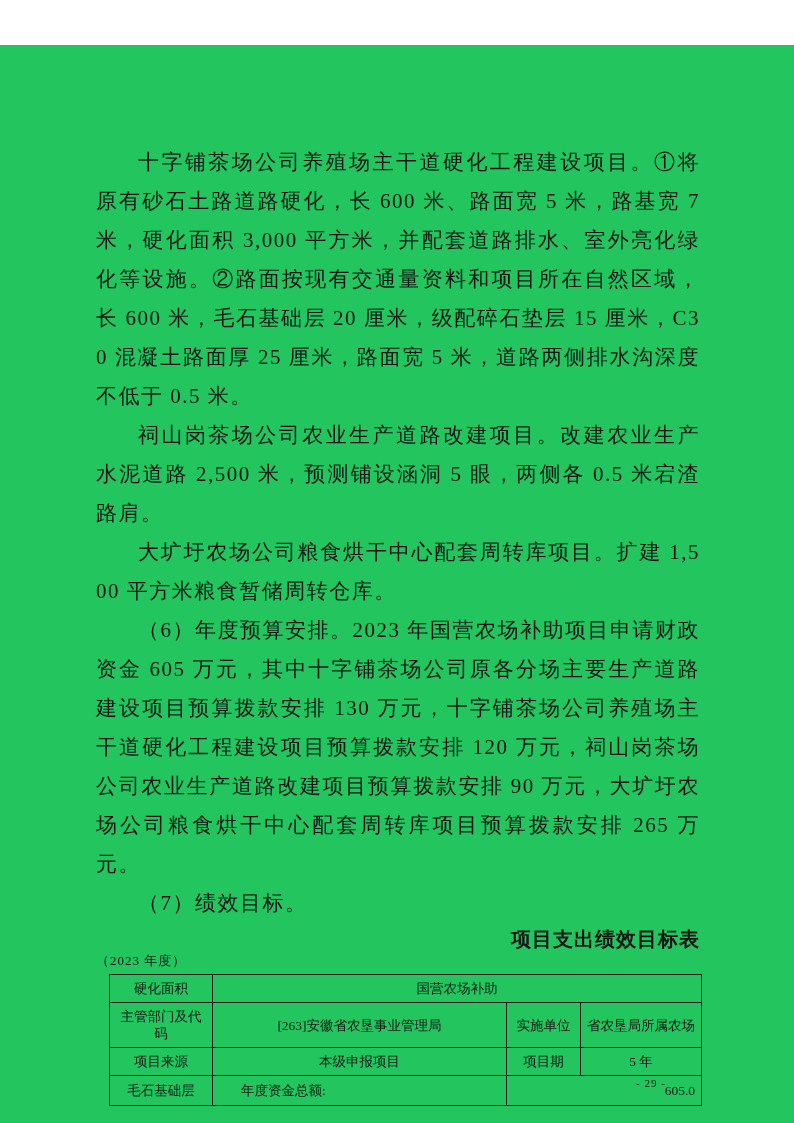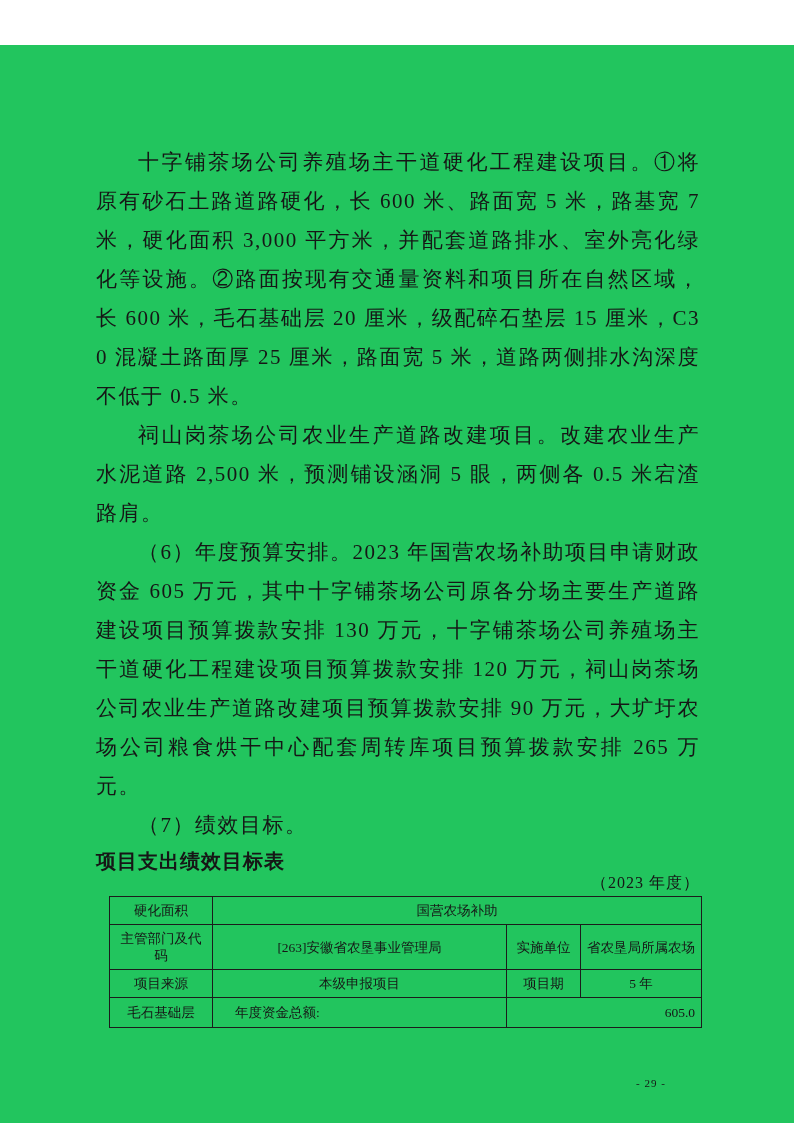--- a/index.html
+++ b/index.html
@@ -28,31 +28,31 @@
     font-size: 21px;
     line-height: 39px;
     letter-spacing: 1.5px;
     text-align: justify;
     text-justify: inter-character;
     text-indent: 2em;
     word-break: break-all;
   }
   .tbl-title {
     margin-top: 4px;
-    text-align: left;
+    text-align: right;
     font-family: "Liberation Sans", "DejaVu Sans", sans-serif;
     font-weight: bold;
     font-size: 20px;
     line-height: 24px;
     letter-spacing: 1px;
   }
   .tbl-subtitle {
     margin-top: 2px;
-    text-align: right;
-    font-size: 16px;
+    text-align: left;
+    font-size: 13px;
     line-height: 15px;
     letter-spacing: 1px;
   }
   table.perf {
     border-collapse: collapse;
     table-layout: fixed;
     width: 592px;
     margin: 6px 0 0 13px;
   }
   table.perf td {
@@ -63,21 +63,21 @@
     text-align: center;
     vertical-align: middle;
     word-break: break-all;
   }
   table.perf tr.r1 td { height: 21px; }
   table.perf tr.r2 td { height: 38px; }
   table.perf tr.r3 td { height: 21px; }
   table.perf tr.r4 td { height: 23px; }
   table.perf td.align-left {
     text-align: left;
-    padding-left: 22px;
+    padding-left: 28px;
   }
   table.perf td.align-right {
     text-align: right;
   }
   .page-number {
     position: absolute;
     left: 636px;
     top: 1029px;
     font-size: 11px;
     line-height: 18px;
@@ -85,20 +85,21 @@
   }
 </style>
 </head>
 <body>
 
 <div class="page">
   <div class="content">
 
     <p class="para">十字铺茶场公司养殖场主干道硬化工程建设项目。①将原有砂石土路道路硬化，长 600 米、路面宽 5 米，路基宽 7 米，硬化面积 3,000 平方米，并配套道路排水、室外亮化绿化等设施。②路面按现有交通量资料和项目所在自然区域，长 600 米，毛石基础层 20 厘米，级配碎石垫层 15 厘米，C30 混凝土路面厚 25 厘米，路面宽 5 米，道路两侧排水沟深度不低于 0.5 米。</p>
     <p class="para">祠山岗茶场公司农业生产道路改建项目。改建农业生产水泥道路 2,500 米，预测铺设涵洞 5 眼，两侧各 0.5 米宕渣路肩。</p>
+    <p class="para">大圹圩农场公司粮食烘干中心配套周转库项目。扩建 1,500 平方米粮食暂储周转仓库。</p>
     <p class="para">（6）年度预算安排。2023 年国营农场补助项目申请财政资金 605 万元，其中十字铺茶场公司原各分场主要生产道路建设项目预算拨款安排 130 万元，十字铺茶场公司养殖场主干道硬化工程建设项目预算拨款安排 120 万元，祠山岗茶场公司农业生产道路改建项目预算拨款安排 90 万元，大圹圩农场公司粮食烘干中心配套周转库项目预算拨款安排 265 万元。</p>
     <p class="para">（7）绩效目标。</p>
 
     <div class="tbl-title">项目支出绩效目标表</div>
     <div class="tbl-subtitle">（2023 年度）</div>
 
     <table class="perf">
       <colgroup>
         <col style="width:103px">
         <col style="width:294px">

